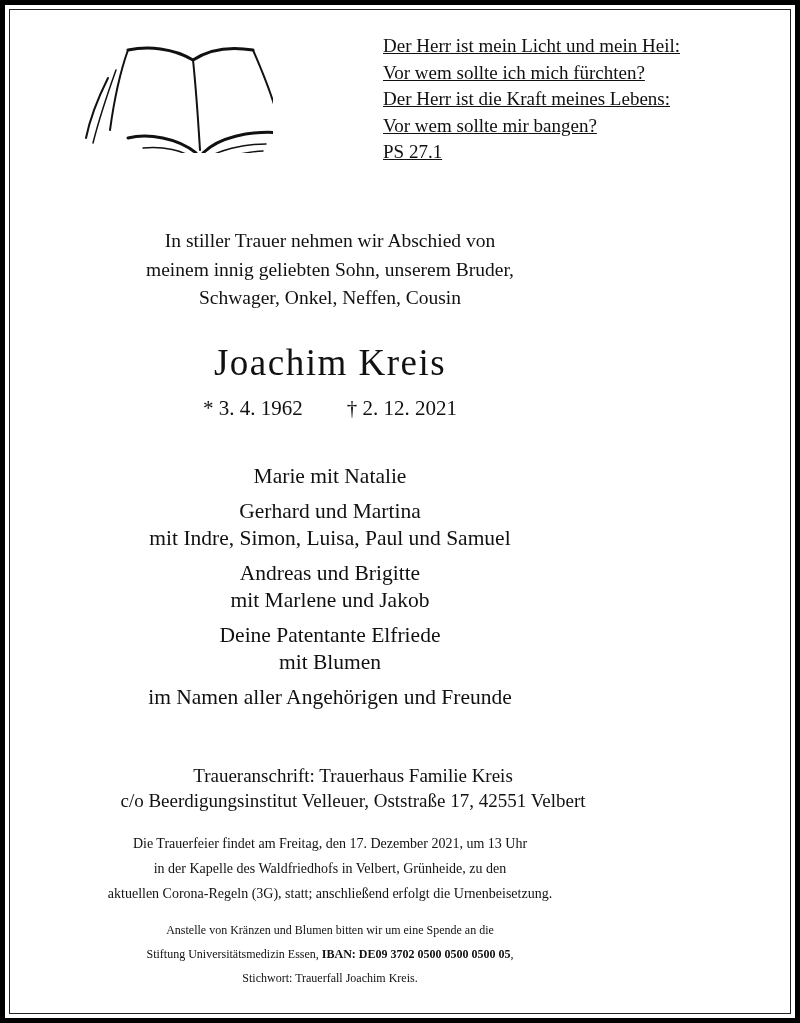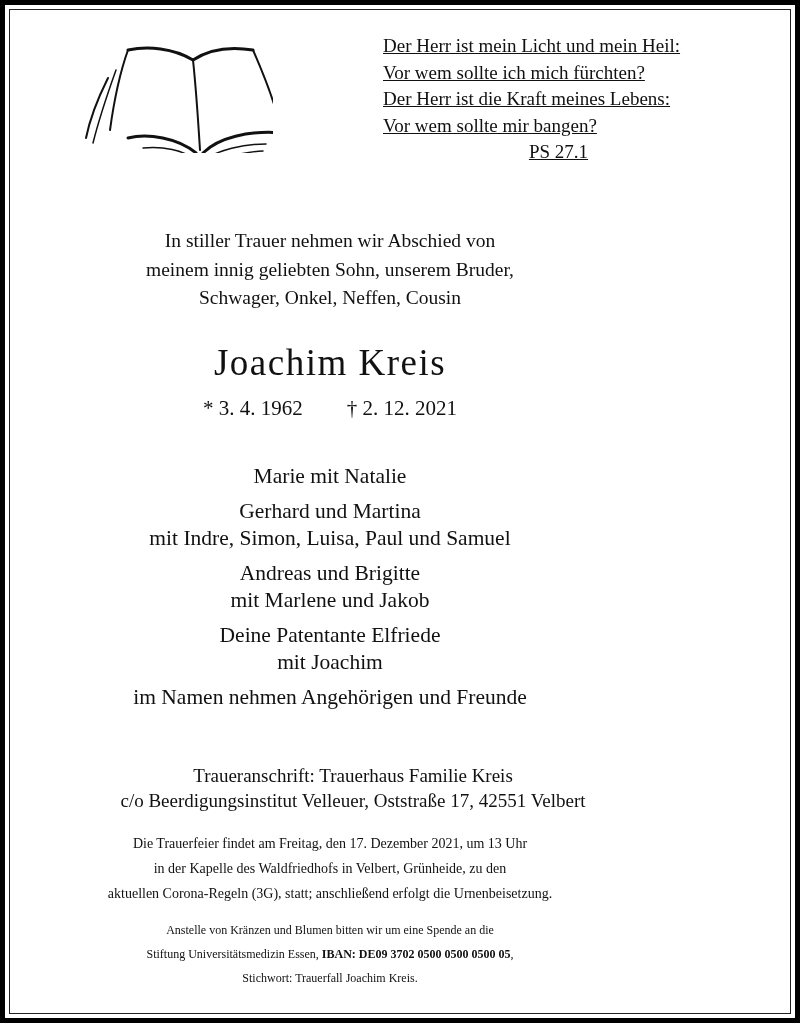--- a/index.html
+++ b/index.html
@@ -2,21 +2,21 @@
 <html><head>
 <meta charset="utf-8">
 <style>
   html, body { margin:0; padding:0; background:#000; }
   body { width:800px; height:1023px; position:relative; overflow:hidden; font-family:"Liberation Serif","DejaVu Serif",serif; color:#111; }
   .frame-outer { position:absolute; left:0; top:0; width:800px; height:1023px; background:#000; }
   .frame-gap { position:absolute; left:5px; top:5px; right:5px; bottom:5px; background:#fff; }
   .frame-inner { position:absolute; left:9px; top:9px; right:9px; bottom:9px; border:1.5px solid #222; background:#fff; }
   .book { position:absolute; left:48px; top:38px; width:225px; height:115px; }
   .psalm { position:absolute; left:383px; top:33px; width:400px; font-size:19px; line-height:26.5px;text-decoration:underline; }
-  .psalm .ref { text-align:center; padding-right:49px; margin-top:0px; }
+  .psalm .ref { text-align:left; padding-right:49px; margin-top:0px; }
   .center { position:absolute; left:0; width:660px; text-align:center; }
   .intro { top:227px; font-size:19.5px; line-height:28.5px; }
   .name { top:335px; font-size:37px; letter-spacing:1.5px; line-height:56px; }
   .dates { top:394px; font-size:21px; line-height:28px; word-spacing:0px; }
   .dates .gap { display:inline-block; width:44px; }
   .fam { top:463px; font-size:21.5px; line-height:27px; }
   .fam .grp { margin-bottom:8px; }
   .addr { top:763px; font-size:19px; line-height:25px;padding-left:23px; }
   .cer { top:831px; font-size:14px; line-height:25px; }
   .don { top:918px; font-size:12px; line-height:24px; }
@@ -77,24 +77,24 @@
   <div class="grp">
     <div>Gerhard und Martina</div>
     <div>mit Indre, Simon, Luisa, Paul und Samuel</div>
   </div>
   <div class="grp">
     <div>Andreas und Brigitte</div>
     <div>mit Marlene und Jakob</div>
   </div>
   <div class="grp">
     <div>Deine Patentante Elfriede</div>
-    <div>mit Joachim</div>
+    <div>mit Blumen</div>
   </div>
   <div class="grp">
-    <div>im Namen nehmen Angehörigen und Freunde</div>
+    <div>im Namen aller Angehörigen und Freunde</div>
   </div>
 </div>
 
 <div class="center addr">
   <div>Traueranschrift: Trauerhaus Familie Kreis</div>
   <div>c/o Beerdigungsinstitut Velleuer, Oststraße 17, 42551 Velbert</div>
 </div>
 
 <div class="center cer">
   <div>Die Trauerfeier findet am Freitag, den 17. Dezember 2021, um 13 Uhr</div>

